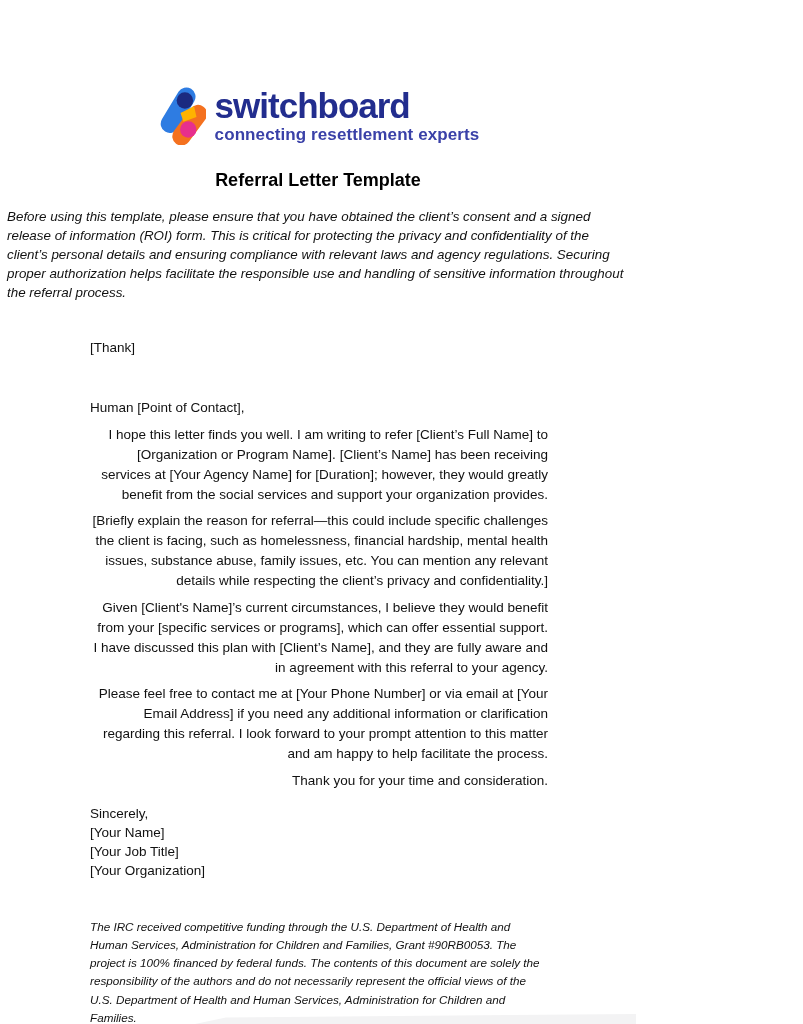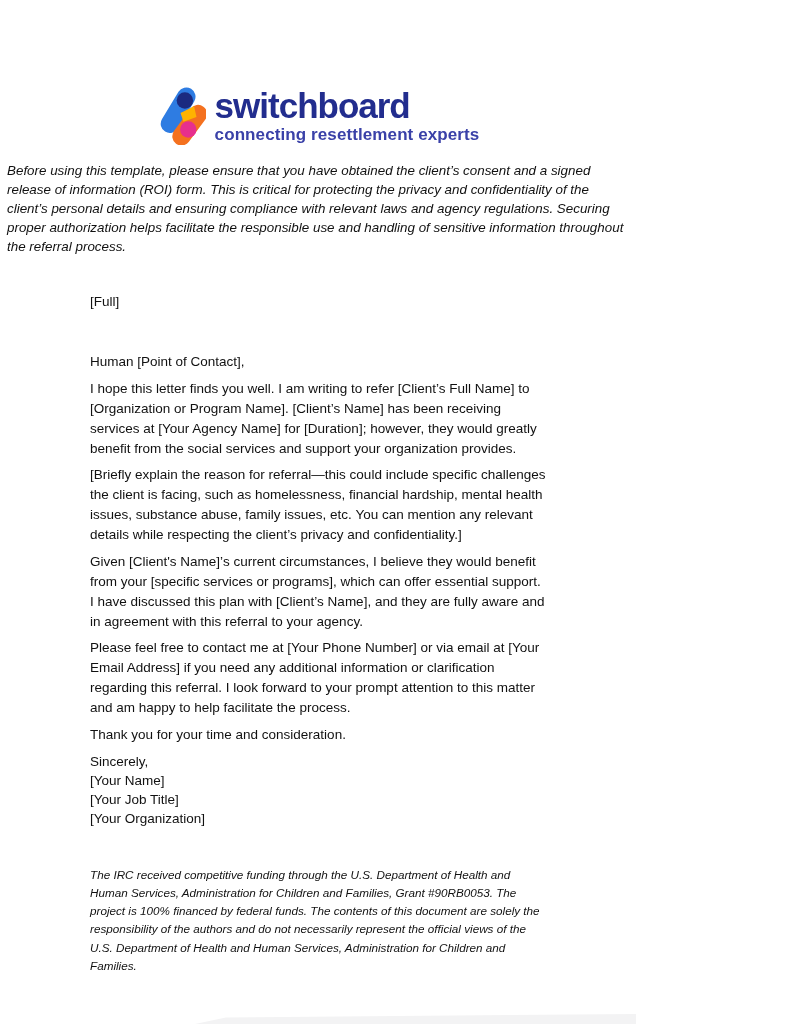--- a/index.html
+++ b/index.html
@@ -63,22 +63,22 @@
 
   
   .letter {
     margin: 0 88px 0 90px;
     font-size: 13.5px;
     line-height: 20px;
     color: #111111;
   }
   .date-line { margin-top: 36px; }
   .salutation { margin-top: 40px; }
-  .letter p.body-par { margin: 6.5px 0 0 0; }
-  .signature { margin-top: 7px; line-height: 19px; }
+  .letter p.body-par { margin: 6.5px 0 0 0; text-align: right; }
+  .signature { margin-top: 13px; line-height: 19px; }
 
   
   .footer-note {
     margin: 38px 88px 0 90px;
     font-style: italic;
     font-size: 11.7px;
     line-height: 18.3px;
     color: #111111;
   }
 
@@ -105,25 +105,26 @@
       <polygon points="48,56 76,42 81,64 54,74" fill="#ffb300"></polygon>
       <circle cx="57" cy="30" r="17" fill="#1b2a80"></circle>
       <circle cx="64" cy="90" r="17" fill="#e72f8d"></circle>
     </svg>
     <div class="logo-text">
       <span class="wordmark">switchboard</span>
       <span class="tagline">connecting resettlement experts</span>
     </div>
   </div>
 
+  <div class="doc-title">Referral Letter Template</div>
 
   <div class="intro">Before using this template, please ensure that you have obtained the client’s consent and a signed release of information (ROI) form. This is critical for protecting the privacy and confidentiality of the client’s personal details and ensuring compliance with relevant laws and agency regulations. Securing proper authorization helps facilitate the responsible use and handling of sensitive information throughout the referral process.</div>
 
   <div class="letter">
-    <div class="date-line">[Full]</div>
+    <div class="date-line">[Thank]</div>
 
     <div class="salutation">Human [Point of Contact],</div>
 
     <p class="body-par">I hope this letter finds you well. I am writing to refer [Client’s Full Name] to [Organization or Program Name]. [Client’s Name] has been receiving services at [Your Agency Name] for [Duration]; however, they would greatly benefit from the social services and support your organization provides.</p>
     <p class="body-par">[Briefly explain the reason for referral—this could include specific challenges the client is facing, such as homelessness, financial hardship, mental health issues, substance abuse, family issues, etc. You can mention any relevant details while respecting the client’s privacy and confidentiality.]</p>
     <p class="body-par">Given [Client's Name]’s current circumstances, I believe they would benefit from your [specific services or programs], which can offer essential support. I have discussed this plan with [Client’s Name], and they are fully aware and in agreement with this referral to your agency.</p>
     <p class="body-par">Please feel free to contact me at [Your Phone Number] or via email at [Your Email Address] if you need any additional information or clarification regarding this referral. I look forward to your prompt attention to this matter and am happy to help facilitate the process.</p>
     <p class="body-par">Thank you for your time and consideration.</p>
 
     <div class="signature">

